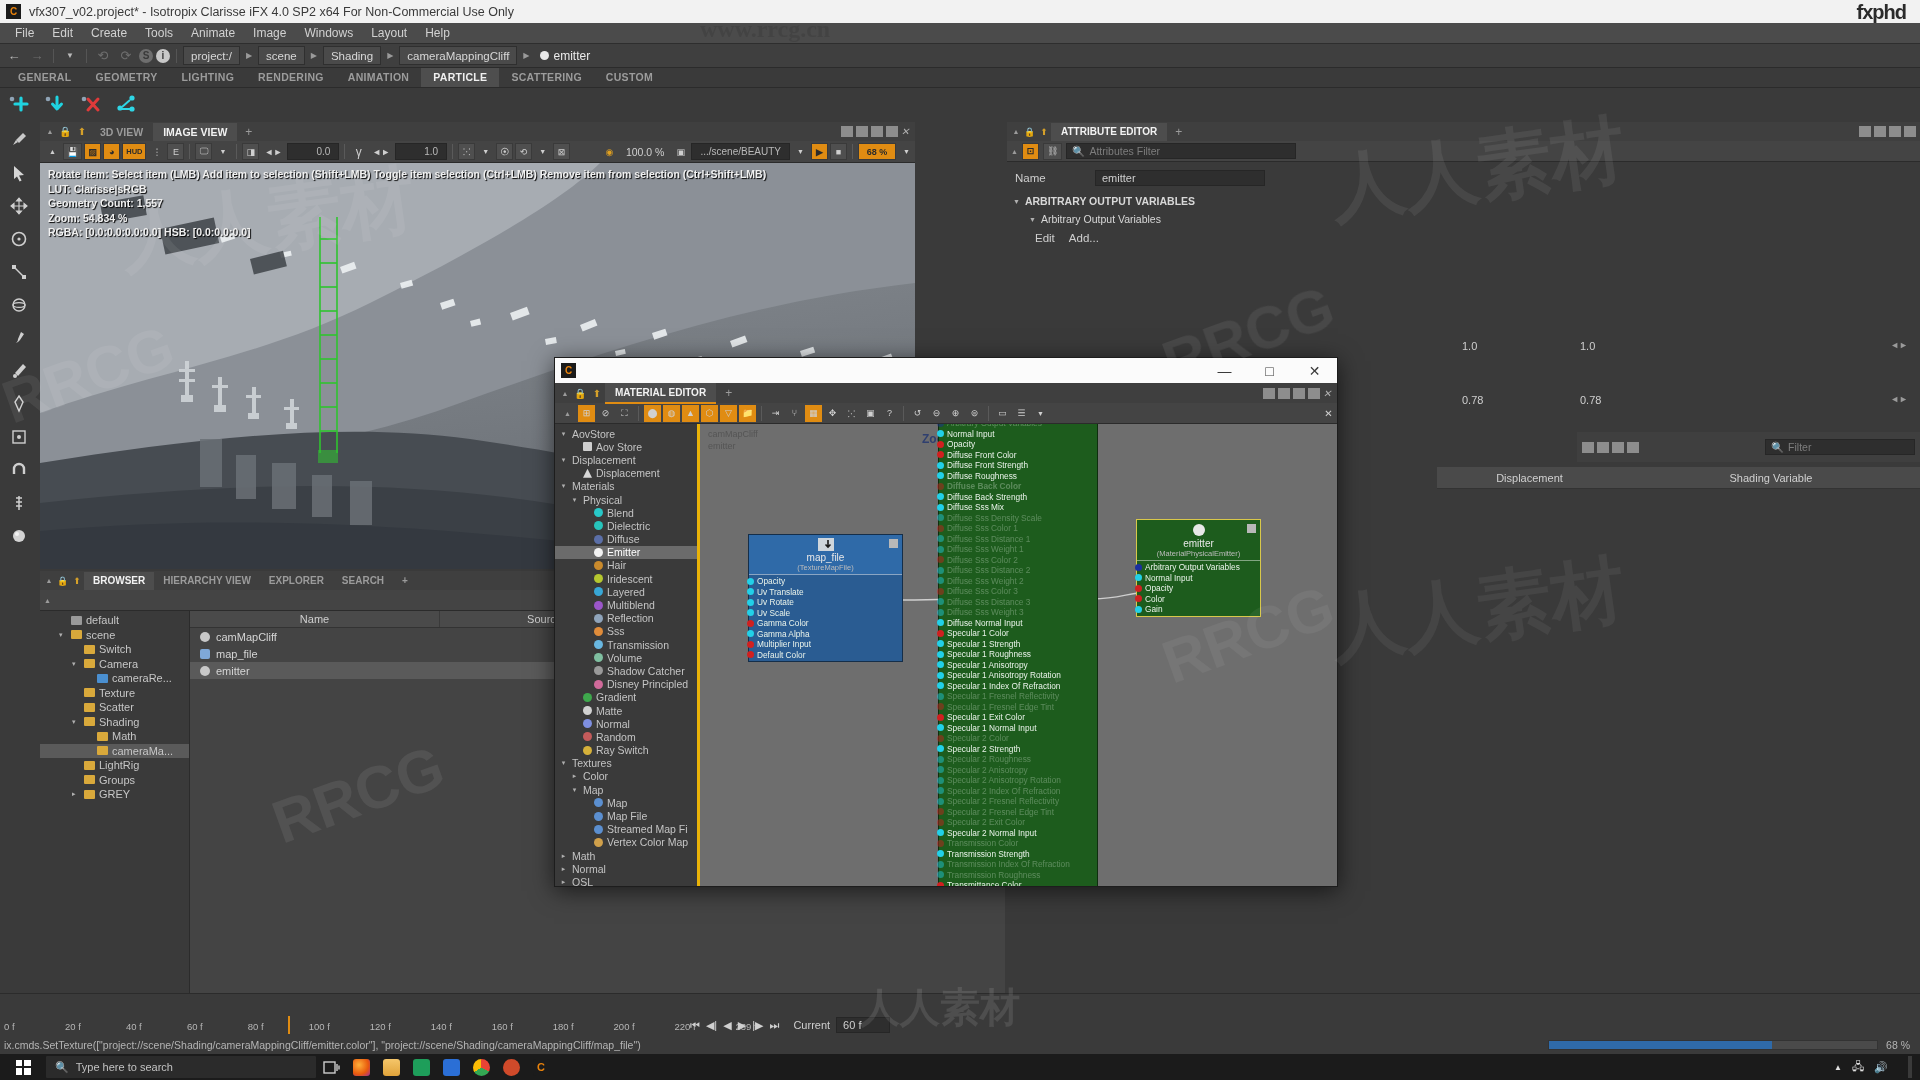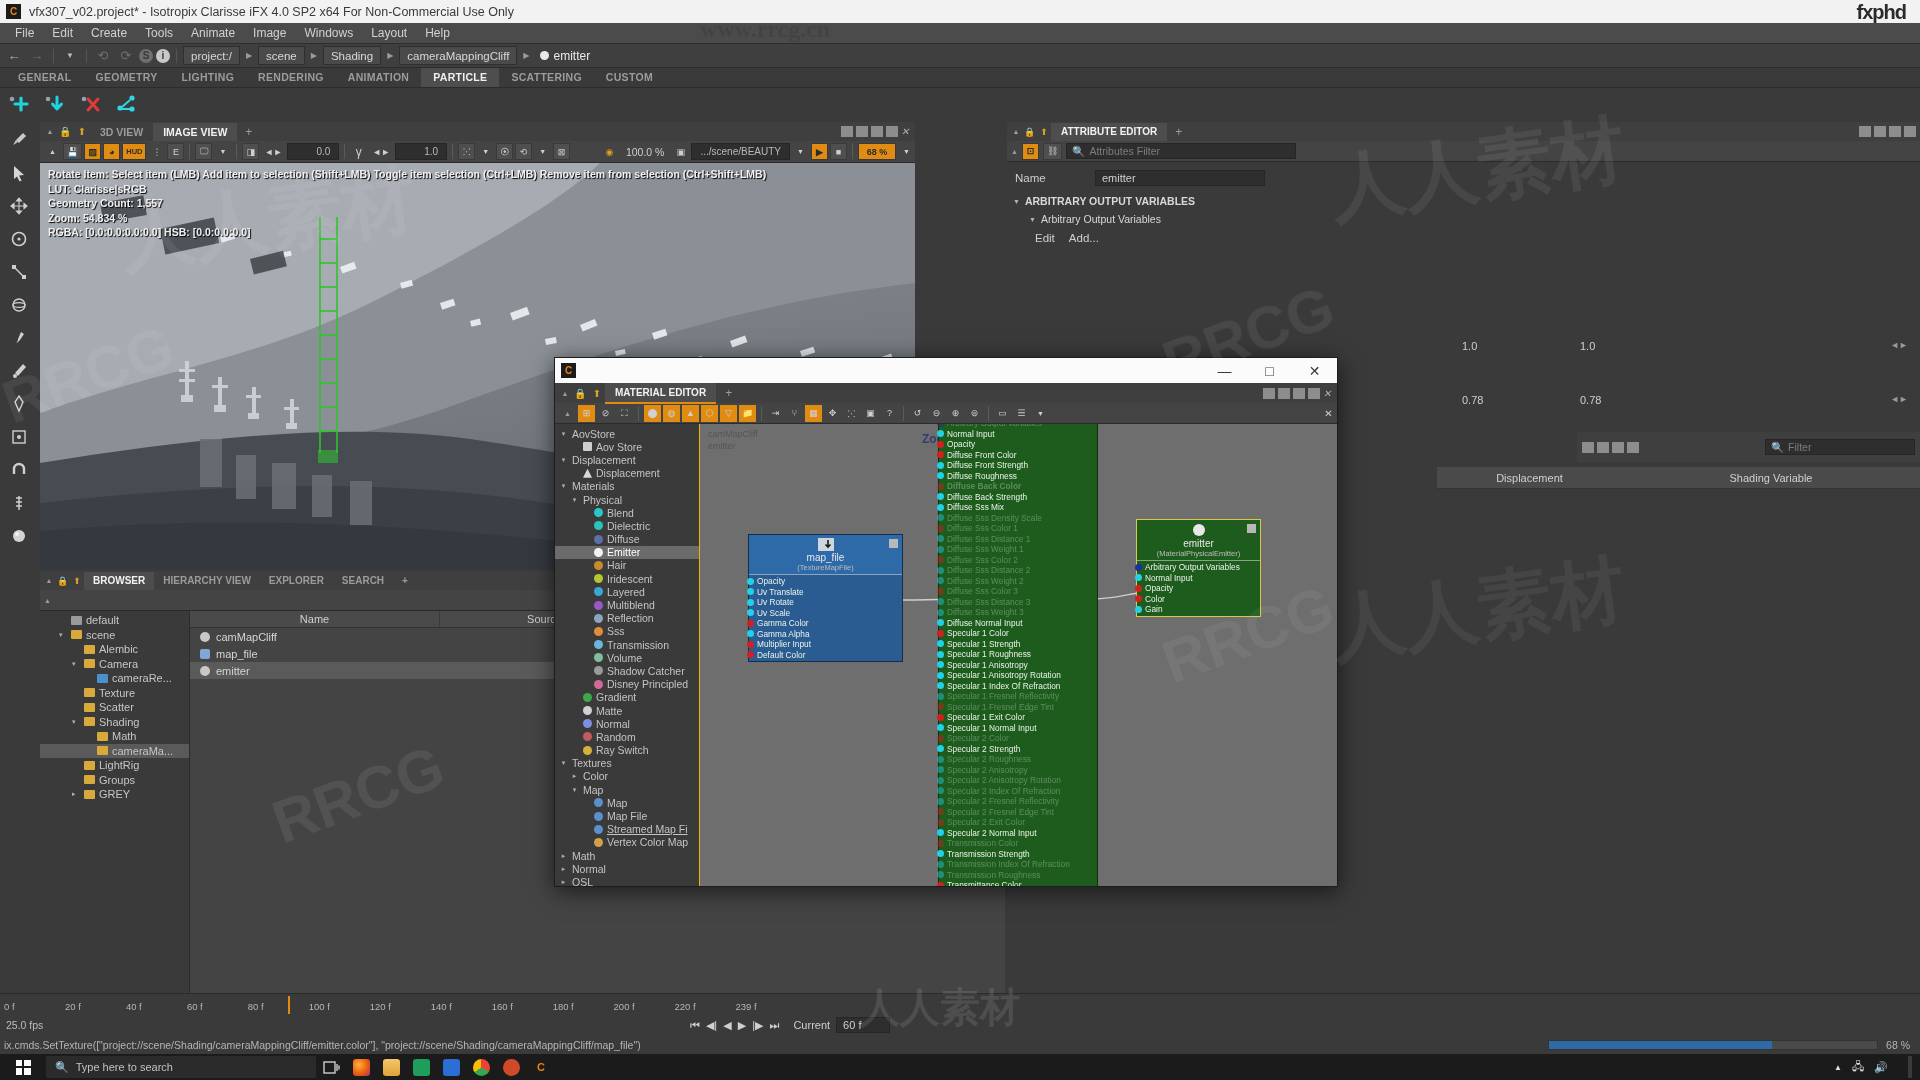--- a/index.html
+++ b/index.html
@@ -106,38 +106,38 @@
   #mwtabs{height:20px;background:#3f3f3f;display:flex;align-items:center;padding-left:2px;}
   #mwtabs .tbtn{width:16px;height:16px;display:flex;align-items:center;justify-content:center;font-size:10px;color:#d5a02a;}
   #mwtabs .mt{padding:0 10px;line-height:19px;font-size:10px;font-weight:bold;color:#f2f2f2;background:#4d4d4d;border-bottom:2px solid #e08c12;}
   #mwtabs .plus{color:#9b9b9b;padding:0 9px;}
   #mwtabs .right{margin-left:auto;display:flex;gap:3px;padding-right:4px;align-items:center;}
   #mwtabs .right i{width:12px;height:11px;background:#8d8d8d;display:block;}
   #mwtools{height:21px;background:#444;display:flex;align-items:center;gap:2px;padding-left:4px;border-bottom:1px solid #2b2b2b;}
   .mbtn{width:17px;height:17px;display:flex;align-items:center;justify-content:center;font-size:9px;color:#d0d0d0;}
   .mbtn.on{background:#e08c12;}
   #mwbody{display:flex;height:calc(100% - 66px);}
-  #mattree{width:145px;background:#3a3a3a;overflow:hidden;padding-top:3px;border-right:1px solid #eab308;}
+  #mattree{width:145px;background:#3a3a3a;overflow:hidden;padding-top:3px;border-right:3px solid #eab308;}
   .mtr{display:flex;align-items:center;gap:4px;height:13.2px;font-size:10.5px;color:#c4c4c4;white-space:nowrap;}
   .mtr.sel{background:#6b6b6b;color:#fff;}
   .mtr .arr{width:9px;font-size:7px;color:#aeaeae;flex:0 0 auto;text-align:center;}
   .mtr .sw{width:9px;height:9px;border-radius:50%;flex:0 0 auto;}
   #graph{flex:1;background:#6e6e6e;position:relative;overflow:hidden;}
   .gnode{position:absolute;border:1px solid rgba(0,0,0,.5);}
   .gnode .ghdr{text-align:center;padding:3px 0 2px;position:relative;}
   .gnode .gname{font-size:10px;color:#e8e8e8;}
   .gnode .gtype{font-size:7.5px;color:#bdbdbd;}
   .gnode .gbody{padding:1px 0;}
   .prow{display:flex;align-items:center;gap:3px;height:10.5px;font-size:8.3px;white-space:nowrap;padding-left:1px;}
   .prow .pd{width:7px;height:7px;border-radius:50%;flex:0 0 auto;margin-left:-3px;}
   #zoomlabel{position:absolute;font-size:12px;color:#2f3f6f;font-weight:bold;}
   #gcorner{position:absolute;font-size:9px;color:#555;line-height:12px;}
   
   #timeline{position:absolute;left:0;right:0;bottom:45px;height:42px;background:#3a3a3a;border-top:1px solid #2b2b2b;}
-  #tlruler{height:20px;display:flex;align-items:flex-end;position:relative;padding-left:16px;}
+  #tlruler{height:20px;display:flex;align-items:flex-end;position:relative;padding-left:16px;margin-top:20px;}
   .tk{font-size:9.5px;color:#b6b6b6;position:absolute;bottom:2px;}
   #tlbar{height:22px;display:flex;align-items:center;gap:8px;padding-left:6px;font-size:10.5px;color:#bdbdbd;}
   #tlplay{position:absolute;left:690px;bottom:2px;display:flex;align-items:center;gap:6px;font-size:11px;color:#cfcfcf;}
   
   #statusbar{position:absolute;left:0;right:0;bottom:26px;height:19px;background:#3a3a3a;display:flex;align-items:center;padding-left:4px;font-size:10.5px;color:#b4b4b4;}
   
   #taskbar{position:absolute;left:0;right:0;bottom:0;height:26px;background:#1b1b1b;display:flex;align-items:center;}
   #startbtn{width:46px;height:100%;display:flex;align-items:center;justify-content:center;}
   #winlogo{width:15px;height:15px;display:grid;grid-template-columns:1fr 1fr;grid-gap:1.5px;}
   #winlogo i{background:#fff;display:block;}
@@ -509,21 +509,21 @@
             <span>default</span>
           </div>
           <div class="tri" style="padding-left: 19px;">
             <span class="arr">▾</span>
             <span class="fold"></span>
             <span>scene</span>
           </div>
           <div class="tri" style="padding-left: 32px;">
             <span class="arr"></span>
             <span class="fold"></span>
-            <span>Alembic</span>
+            <span>Switch</span>
           </div>
           <div class="tri" style="padding-left: 32px;">
             <span class="arr">▾</span>
             <span class="fold"></span>
             <span>Camera</span>
           </div>
           <div class="tri" style="padding-left: 45px;">
             <span class="arr"></span>
             <span class="fold" style="background: rgb(74, 143, 208);"></span>
             <span>cameraRe...</span>
@@ -864,21 +864,21 @@
           <div class="mtr" style="padding-left: 26px;">
             <span class="arr"></span>
             <span class="sw" style="background: rgb(91, 143, 208);"></span>
             <span>Map</span>
           </div>
           <div class="mtr" style="padding-left: 26px;">
             <span class="arr"></span>
             <span class="sw" style="background: rgb(91, 143, 208);"></span>
             <span>Map File</span>
           </div>
-          <div class="mtr" style="padding-left: 26px; text-decoration: underline;">
+          <div class="mtr" style="padding-left: 26px;">
             <span class="arr"></span>
             <span class="sw" style="background: rgb(91, 143, 208);"></span>
             <span>Streamed Map Fi</span>
           </div>
           <div class="mtr" style="padding-left: 26px;">
             <span class="arr"></span>
             <span class="sw" style="background: rgb(208, 160, 75);"></span>
             <span>Vertex Color Map</span>
           </div>
           <div class="mtr" style="padding-left: 4px;">

